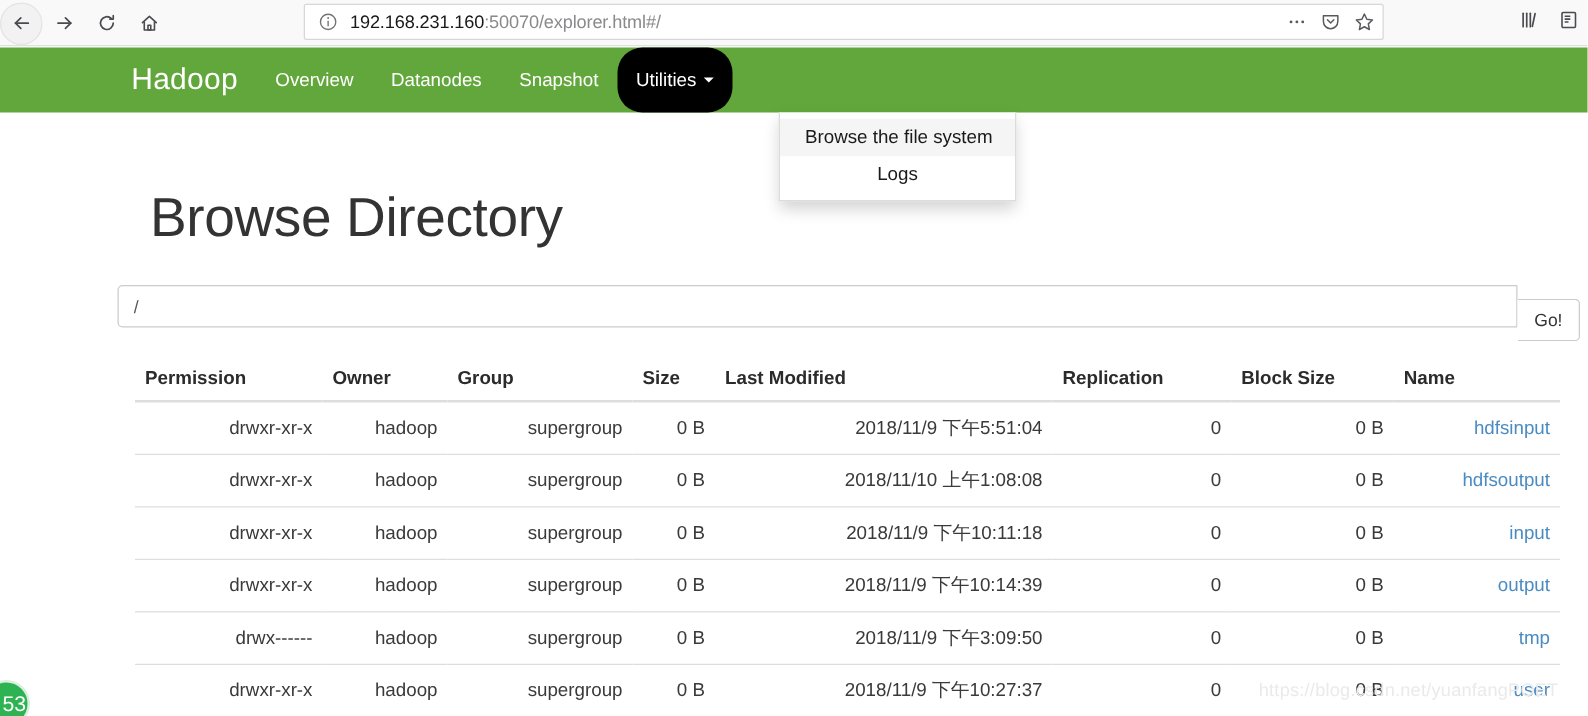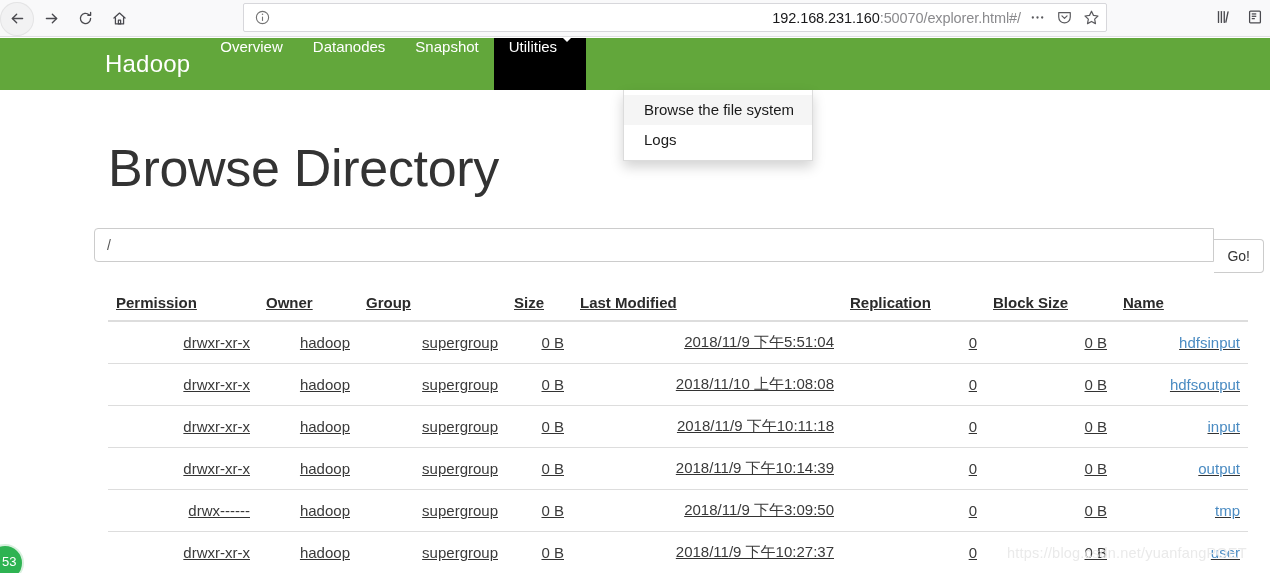--- a/index.html
+++ b/index.html
@@ -50,21 +50,20 @@
     margin-right: 9px;
     color: #737373;
   }
   #url-text {
     flex: 1 1 auto;
     font-size: 14.5px;
     color: #8a8a8d;
     white-space: nowrap;
     overflow: hidden;
     letter-spacing: -0.1px;
-    text-align: right;
   }
   #url-text .host { color: #18181a; }
   .url-right {
     display: flex; align-items: center; gap: 10px;
     margin-left: 8px;
     color: #5a5a5e;
   }
   .url-right > span { display: flex; align-items: center; cursor: default; }
 
   .chrome-right {
@@ -87,70 +86,71 @@
     display: flex; align-items: stretch;
   }
   #brand {
     display: flex; align-items: center;
     padding: 0 15px;
     font-size: 24px;
     color: #ffffff;
     letter-spacing: 0.2px;
   }
   .nav-item {
-    display: flex; align-items: flex-start;
+    display: flex; align-items: center;
     padding: 0 15px;
     font-size: 15px;
     color: #ffffff;
     white-space: nowrap;
     cursor: default;
   }
-  .nav-item.active { background: #000000; }
+  .nav-item.active { background: #000000; border-radius: 20px; }
   .caret {
     display: inline-block;
     margin-left: 6px;
     width: 0; height: 0;
     border-left: 4px solid transparent;
     border-right: 4px solid transparent;
     border-top: 4px solid #ffffff;
   }
 
   
   #utilities-dropdown {
     position: absolute; top: 90px; left: 623px;
     width: 190px;
     background: #ffffff;
     border: 1px solid #dcdcdc;
     border-top: none;
     box-shadow: 0 6px 12px rgba(0,0,0,0.175);
     padding: 5px 0;
     z-index: 50;
+    text-align: center;
   }
   .dropdown-item {
     display: block;
     padding: 4px 20px;
     font-size: 15px;
     color: #1a1a1a;
     white-space: nowrap;
     line-height: 1.45;
     cursor: default;
   }
   .dropdown-item.hovered { background: #f5f5f5; }
 
   
   #content {
     position: absolute; top: 90px; left: 0;
     width: 1270px;
   }
   #page-title {
     position: absolute; top: 48px; left: 108px;
-    font-size: 52px;
+    font-size: 44px;
     font-weight: normal;
     color: #333333;
-    margin: 0;
+    margin: 12px;
     letter-spacing: -0.3px;
   }
 
   
   #path-group {
     position: absolute; top: 138px; left: 94px;
     width: 1170px; height: 34px;
     display: flex;
   }
   #path-input {
@@ -180,21 +180,20 @@
     margin-top: 11px;
   }
 
   
   #file-table {
     position: absolute; top: 196px; left: 108px;
     width: 1140px;
     border-collapse: collapse;
     font-size: 15px;
     color: #333333;
-    text-decoration: underline;
   }
   #file-table th {
     text-align: left;
     font-weight: bold;
     padding: 8px 8px 9px 8px;
     border-bottom: 2px solid #dddddd;
     white-space: nowrap;
     color: #2b2b2b;
   }
   #file-table td {
@@ -235,21 +234,21 @@
   #corner-badge {
     position: absolute; left: -14px; top: 544px;
     width: 38px; height: 38px;
     border-radius: 50%;
     background: #2eb352;
     border: 2px solid #d8f0de;
     overflow: hidden;
   }
   #corner-badge .badge-text {
     position: absolute; left: 14px; top: 8px;
-    font-size: 13px; color: #ffffff;
+    font-size: 17px; color: #ffffff;
     font-family: "Liberation Sans", sans-serif;
   }
 </style>
 </head>
 <body>
 
 <div id="browser-chrome">
 
   <div class="nav-btns">
     <div class="chrome-btn back-active">

